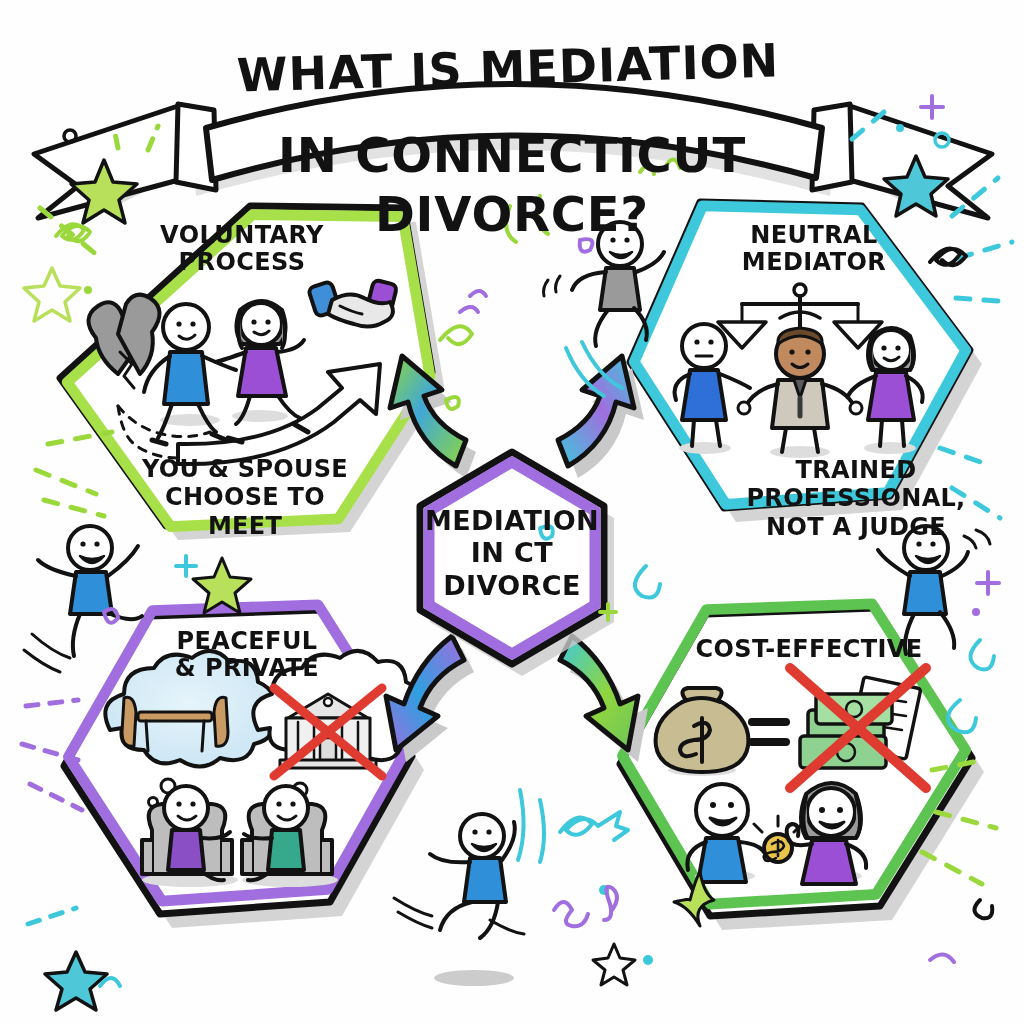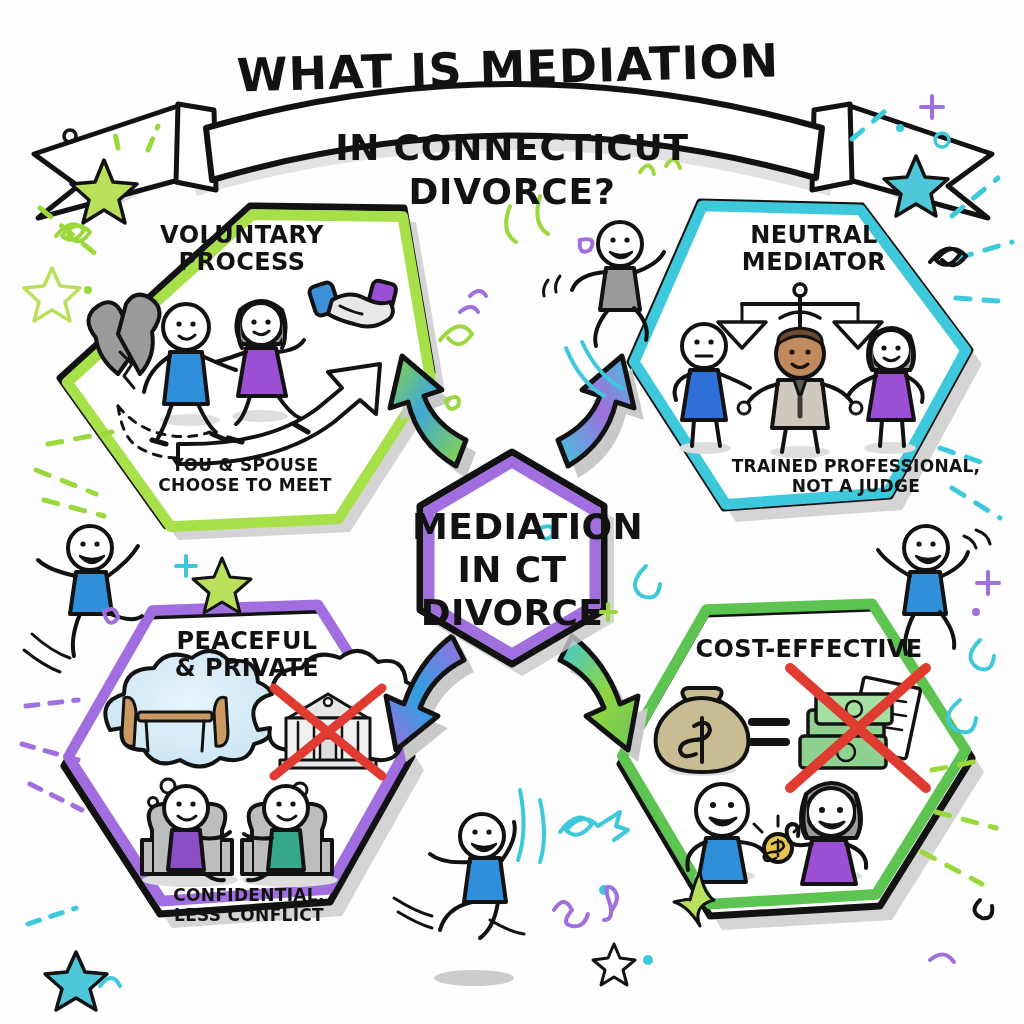--- a/index.html
+++ b/index.html
@@ -29,27 +29,27 @@
     -webkit-font-smoothing:antialiased;
   }
   #title-main{
     left:188px;top:44px;width:640px;
     font-size:46px;
     transform:rotate(-1.6deg);
     letter-spacing:1px;
   }
   #title-sub{
     left:272px;top:126px;width:480px;
-    font-size:36px;
+    font-size:48px;
     line-height:1.22;
     letter-spacing:.8px;
   }
   .hex-title{font-size:24px;letter-spacing:.4px;line-height:1.12;}
-  .hex-caption{font-size:17px;letter-spacing:.3px;line-height:1.18;}
-  .center-title{font-size:36px;line-height:1.2;letter-spacing:.4px;}
+  .hex-caption{font-size:24px;letter-spacing:.3px;line-height:1.18;}
+  .center-title{font-size:27px;line-height:1.2;letter-spacing:.4px;}
 
   #h1-title{left:118px;top:222px;width:248px;}
   #h1-caption{left:126px;top:455px;width:238px;}
   #h2-title{left:698px;top:222px;width:232px;text-align:center;}
   #h2-caption{left:672px;top:456px;width:286px;margin-left:41px;}
   #h3-title{left:128px;top:628px;width:238px;}
   #h3-caption{left:122px;top:885px;width:254px;}
   #h4-title{left:668px;top:636px;width:282px;}
   #h4-caption{left:672px;top:885px;width:286px;}
   #center-text{left:412px;top:505px;width:200px;}
@@ -512,22 +512,20 @@
   <div class="txt hex-caption" id="h1-caption">YOU &amp; SPOUSE
 CHOOSE TO MEET</div>
 
   <div class="txt hex-title" id="h2-title">NEUTRAL
 MEDIATOR</div>
   <div class="txt hex-caption" id="h2-caption">TRAINED PROFESSIONAL,
 NOT A JUDGE</div>
 
   <div class="txt hex-title" id="h3-title">PEACEFUL
 &amp; PRIVATE</div>
-  <div class="txt hex-caption" id="h3-caption">CONFIDENTIAL,
-LESS CONFLICT</div>
 
   <div class="txt hex-title" id="h4-title">COST-EFFECTIVE</div>
 
   <div class="txt center-title" id="center-text">MEDIATION
 IN CT
 DIVORCE</div>
 
 </div>
 
 </body></html>

